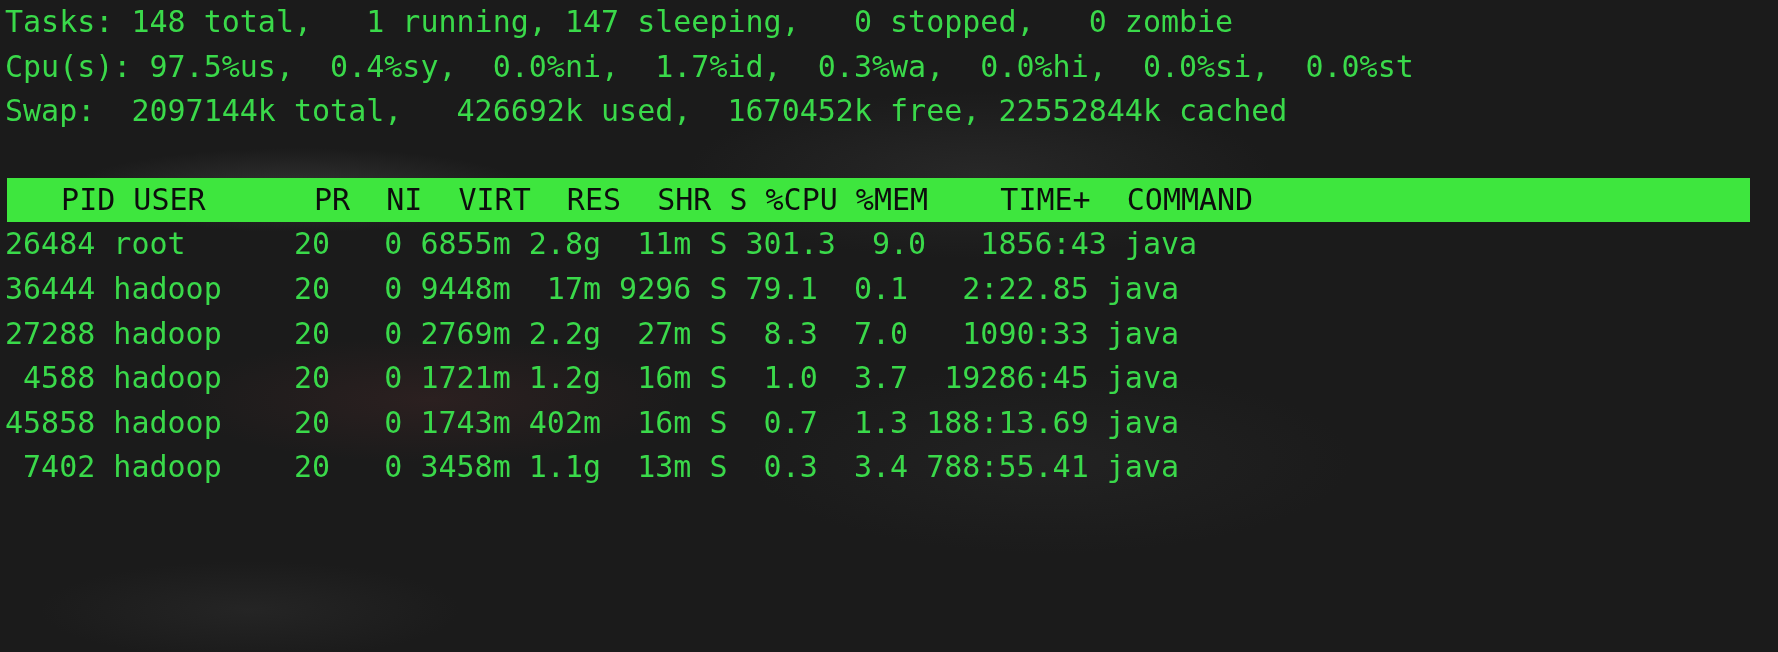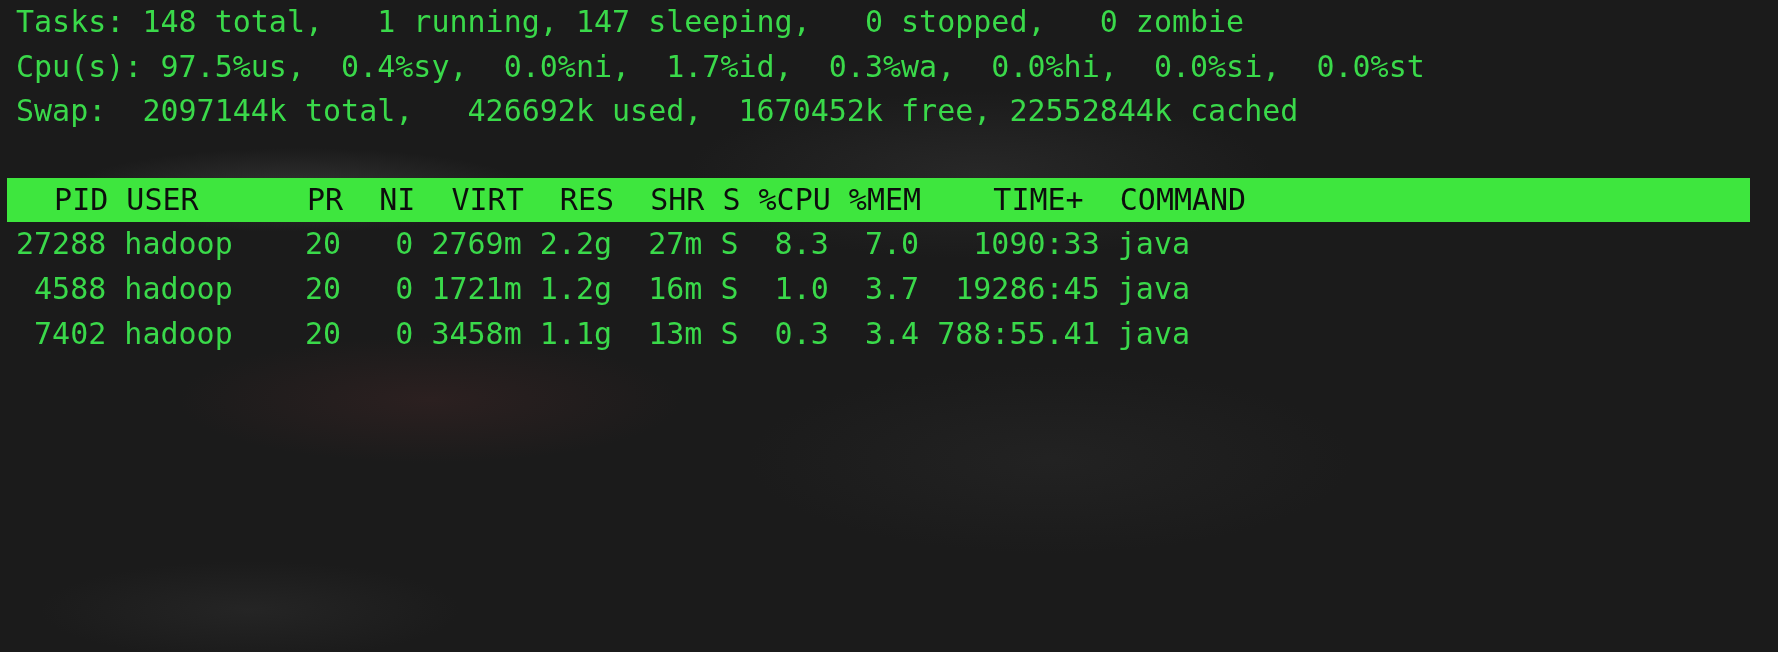--- a/index.html
+++ b/index.html
@@ -38,40 +38,40 @@
     position: relative;
     z-index: 2;
     padding: 0;
   }
   .line {
     white-space: pre;
     font-size: 30px;
     line-height: 44.6px;
     letter-spacing: 0px;
     color: #35d442;
-    padding-left: 16px;
+    padding-left: 5px;
     font-family: "DejaVu Sans Mono", "Liberation Mono", monospace;
     font-weight: 400;
   }
   .summary .line {
     color: #3ad94a;
   }
   .blank-line {
     height: 44px;
   }
   .colhead {
     white-space: pre;
     font-size: 30px;
     line-height: 44.6px;
     background: #3ee63e;
     color: #0d0d0d;
     margin-left: 7px;
     width: 1743px;
     box-sizing: border-box;
-    padding-left: 11px;
+    padding-left: 18px;
     font-family: "DejaVu Sans Mono", "Liberation Mono", monospace;
     font-weight: 400;
   }
   .proc .line {
     color: #3ad94a;
   }
   .proc .line.faded {
     opacity: 0.25;
   }
   
@@ -90,19 +90,22 @@
       <div class="line">Tasks: 148 total,   1 running, 147 sleeping,   0 stopped,   0 zombie</div>
       <div class="line">Cpu(s): 97.5%us,  0.4%sy,  0.0%ni,  1.7%id,  0.3%wa,  0.0%hi,  0.0%si,  0.0%st</div>
       <div class="line">Swap:  2097144k total,   426692k used,  1670452k free, 22552844k cached</div>
     </div>
 
     <div class="blank-line"></div>
 
     <div class="colhead">  PID USER      PR  NI  VIRT  RES  SHR S %CPU %MEM    TIME+  COMMAND</div>
 
     <div class="rows proc">
+      <div class="line">26484 root      20   0 6855m 2.8g  11m S 301.3  9.0   1856:43 java</div>
+      <div class="line">36444 hadoop    20   0 9448m  17m 9296 S 79.1  0.1   2:22.85 java</div>
       <div class="line">27288 hadoop    20   0 2769m 2.2g  27m S  8.3  7.0   1090:33 java</div>
       <div class="line"> 4588 hadoop    20   0 1721m 1.2g  16m S  1.0  3.7  19286:45 java</div>
+      <div class="line">45858 hadoop    20   0 1743m 402m  16m S  0.7  1.3 188:13.69 java</div>
       <div class="line"> 7402 hadoop    20   0 3458m 1.1g  13m S  0.3  3.4 788:55.41 java</div>
     </div>
 
   </div>
 </div>
 
 </body></html>

